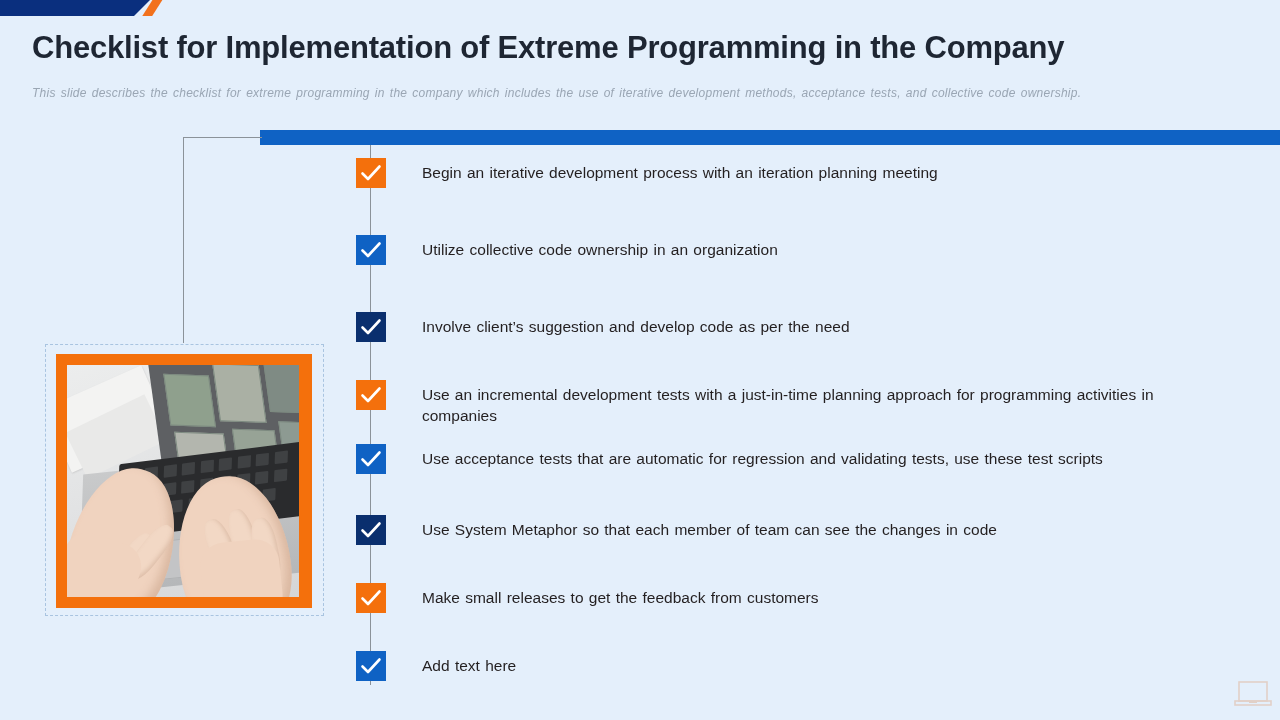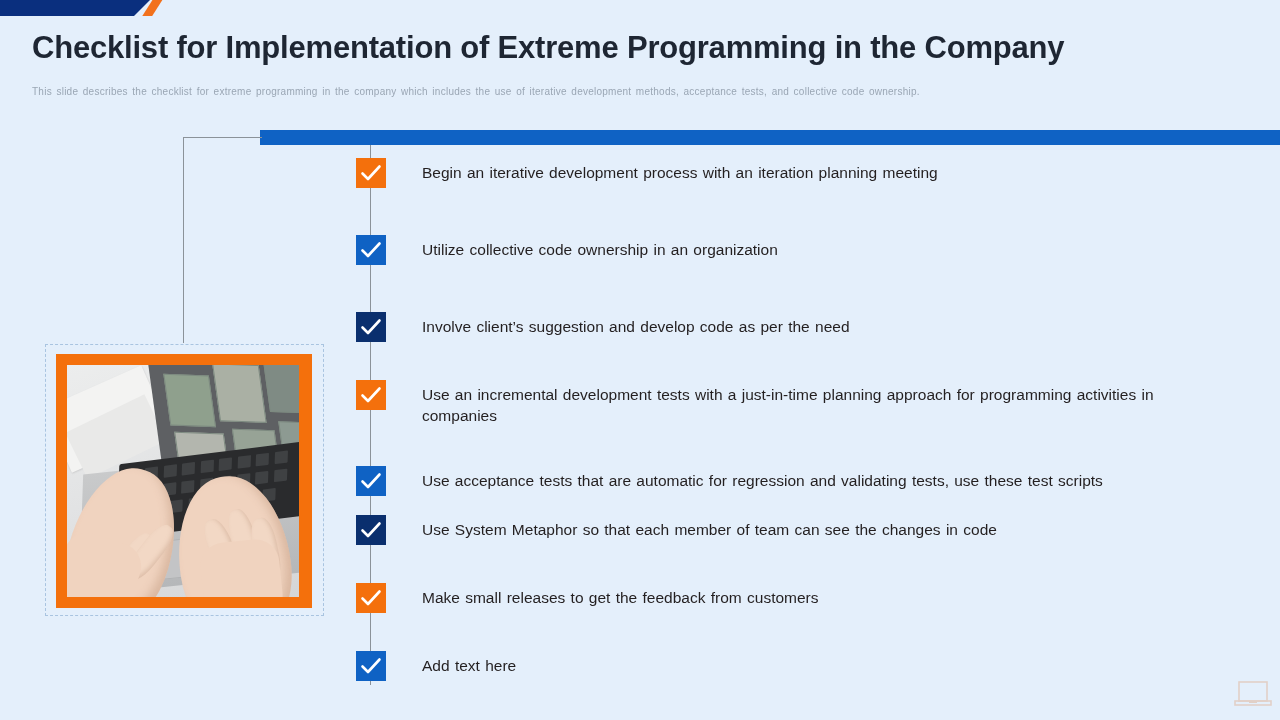--- a/index.html
+++ b/index.html
@@ -45,25 +45,26 @@
     font-size: 31px;
     font-weight: bold;
     color: #1e2633;
     letter-spacing: -0.2px;
     white-space: nowrap;
   }
   #page-subtitle {
     position: absolute;
     left: 32px; top: 86px;
     width: 1210px;
-    font-size: 10px;
+    font-size: 12px;
     color: #9aa6b4;
     letter-spacing: 0.25px;
     word-spacing: 1.5px;
     white-space: nowrap;
+    font-style: italic;
   }
 
   
   #header-band {
     position: absolute;
     left: 260px; top: 130px;
     width: 1020px; height: 15px;
     background: #0f62c4;
   }
 
@@ -351,21 +352,21 @@
   <div class="check-row" style="top:230px; width:860px;">
     <div class="check-box">
       <svg viewBox="0 0 30 30">
         <rect x="0" y="0" width="30" height="30" fill="#f4700c"></rect>
         <path d="M6.5 15.5 L12 21 L23.5 8.5" fill="none" stroke="#ffffff" stroke-width="2.6" stroke-linecap="round" stroke-linejoin="round"></path>
       </svg>
     </div>
     <div class="check-label" style="width:800px;">Use an incremental development tests with  a just-in-time planning approach for programming activities in companies</div>
   </div>
 
-  <div class="check-row" style="top:316px;">
+  <div class="check-row" style="top:294px;">
     <div class="check-box">
       <svg viewBox="0 0 30 30">
         <rect x="0" y="0" width="30" height="30" fill="#0f62c4"></rect>
         <path d="M6.5 15.5 L12 21 L23.5 8.5" fill="none" stroke="#ffffff" stroke-width="2.6" stroke-linecap="round" stroke-linejoin="round"></path>
       </svg>
     </div>
     <div class="check-label">Use acceptance tests that are automatic for regression and validating tests, use these test scripts</div>
   </div>
 
   <div class="check-row" style="top:365px;text-align:center;">

